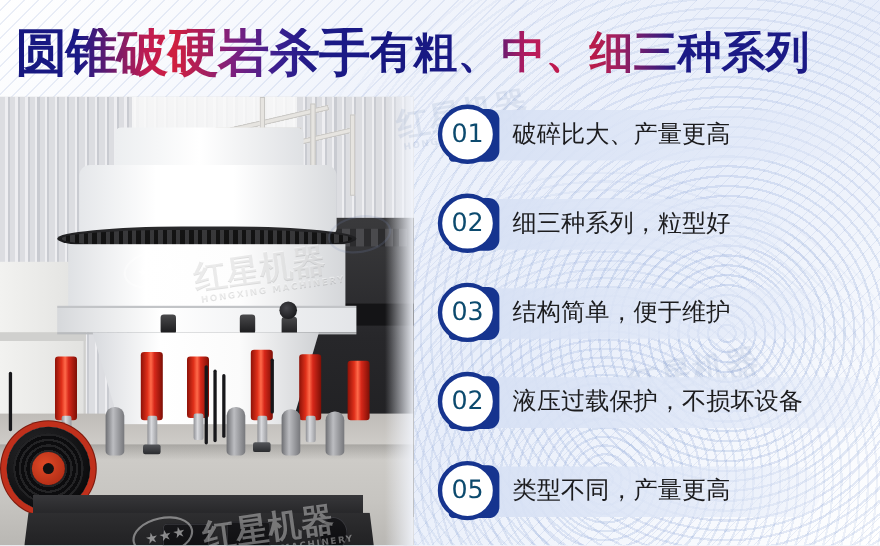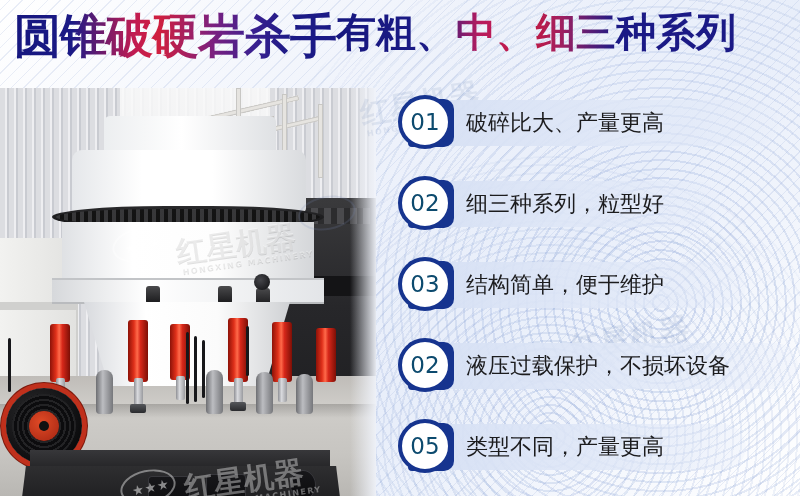--- a/index.html
+++ b/index.html
@@ -58,21 +58,21 @@
         rgba(128,155,210,0.22) 8px);
     -webkit-mask-image:radial-gradient(circle at 50% 50%, #000 10%, rgba(0,0,0,.5) 60%, rgba(0,0,0,0) 82%);
     mask-image:radial-gradient(circle at 50% 50%, #000 10%, rgba(0,0,0,.5) 60%, rgba(0,0,0,0) 82%);
     pointer-events:none;
   }
 
   
   .title-row{
     position:absolute; left:0; top:12px;
     width:800px; height:72px;
-    display:flex; 
+    display:flex; align-items:center;
   }
   .title-left{
     margin-left:14px;
     font-size:47px;
     font-weight:bold;
     letter-spacing:-1px;
     line-height:1;
     white-space:nowrap;
     background:linear-gradient(90deg,
       #16177f 0%,

